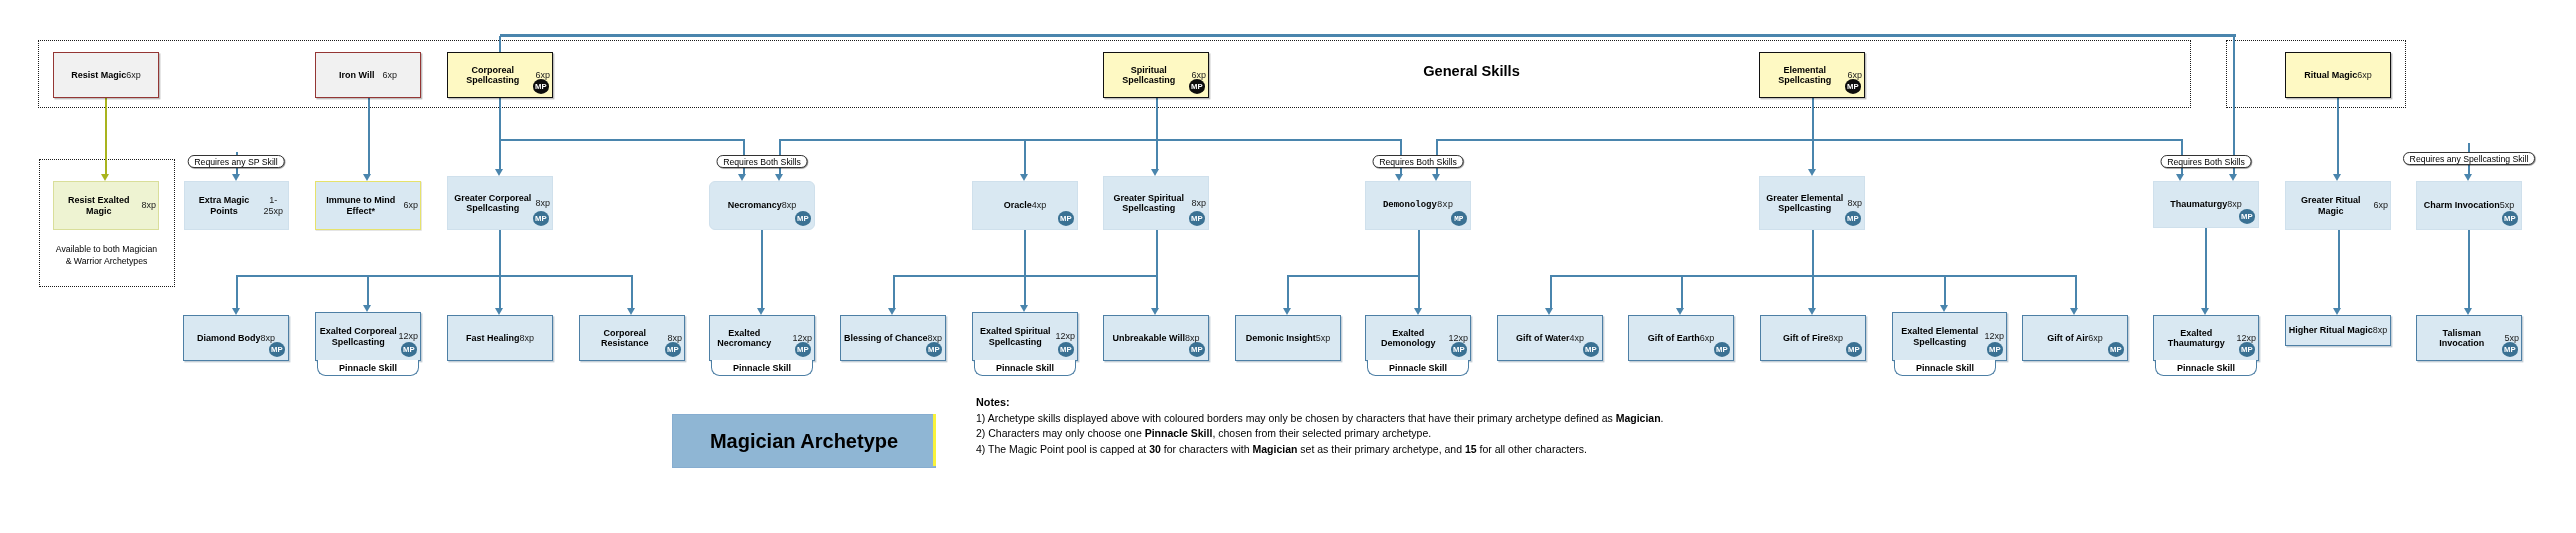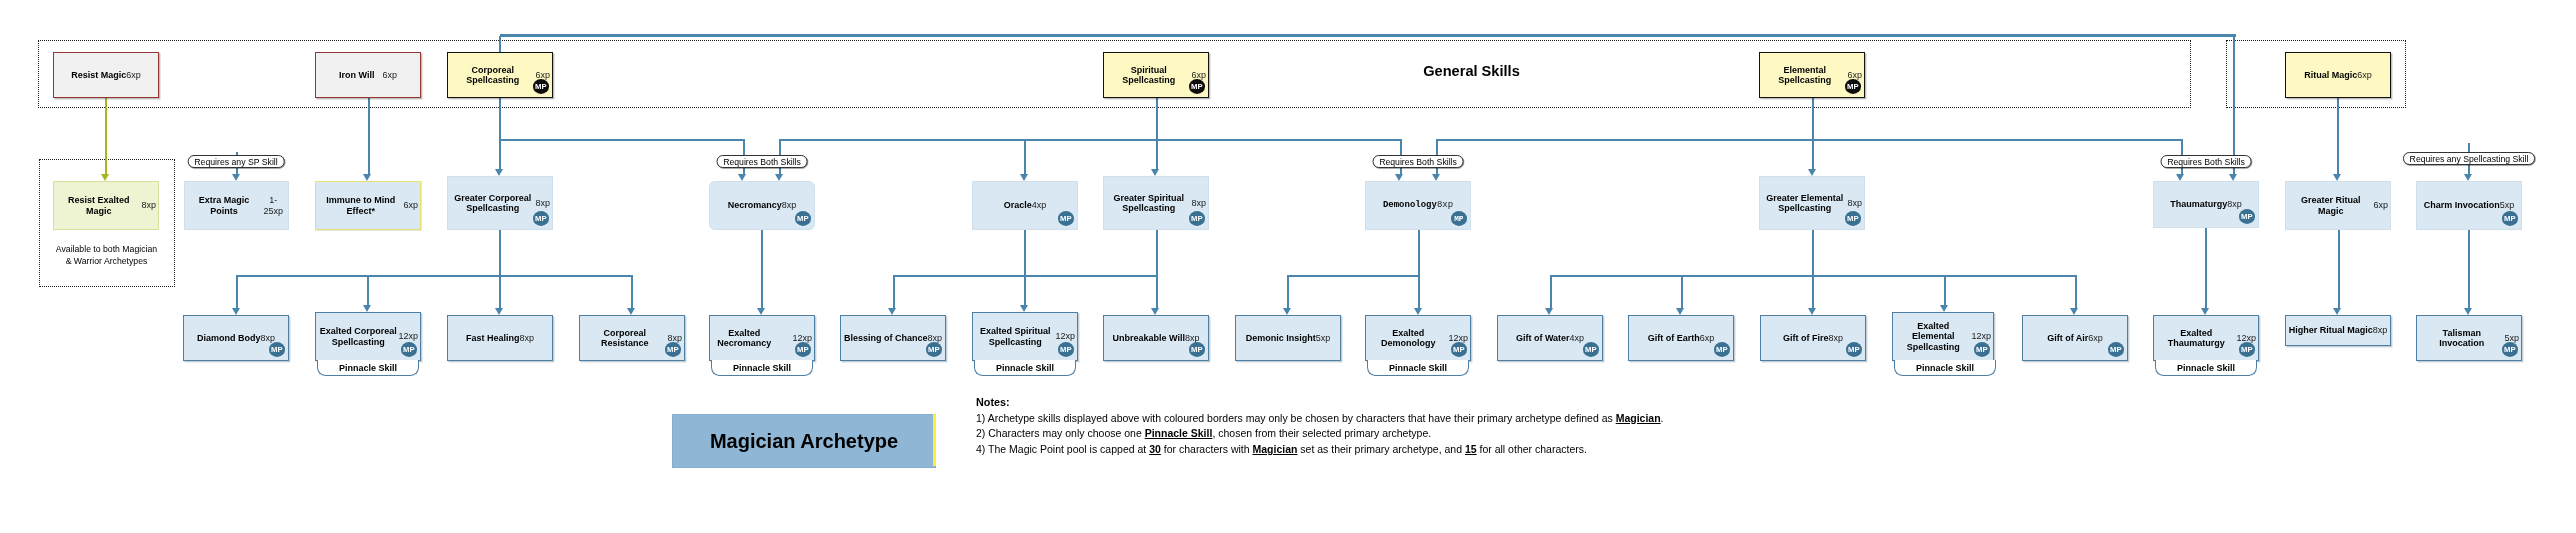--- a/index.html
+++ b/index.html
@@ -37,21 +37,21 @@
         font-size:8.7px;color:#000;white-space:nowrap;box-shadow:0.7px 0.7px 0.7px rgba(0,0,0,0.45);transform:translateX(-50%);}
 
   .avail{position:absolute;font-size:8.7px;color:#000;text-align:center;line-height:12px;}
 
   .banner{position:absolute;background:#8fb6d4;border:0.7px solid #86add0;display:flex;align-items:center;justify-content:center;
           font-size:20px;font-weight:bold;color:#000;}
   .banner-stripe{position:absolute;background:#f8f23a;}
 
   .notes{position:absolute;font-size:10.5px;color:#000;line-height:15.7px;}
   .notes .nh{font-weight:bold;font-size:10.8px;}
-  .notes b{font-weight:bold;text-decoration:underline;}
+  .notes b{font-weight:bold;}
 </style>
 </head>
 <body>
 
 <div id="canvas">
 
   <div class="dashedbox" style="left:38px;top:40px;width:2151px;height:66px;"></div>
   <div class="dashedbox" style="left:2226px;top:40px;width:178px;height:66px;"></div>
   <div class="dashedbox" style="left:39px;top:159px;width:134px;height:126px;"></div>
 
@@ -286,21 +286,21 @@
       <div class="node t3" style="left: 1628px; top: 315px; width: 106px; height: 46px;">
         <div class="t">Gift of Earth</div>
         <div class="x">6xp</div>
         <div class="mp">MP</div>
       </div>
       <div class="node t3" style="left: 1760px; top: 315px; width: 106px; height: 46px;">
         <div class="t">Gift of Fire</div>
         <div class="x">8xp</div>
         <div class="mp">MP</div>
       </div>
-      <div class="node t3" style="left: 1892px; top: 312px; width: 102px; height: 49px;">
+      <div class="node t3" style="left: 1892px; top: 312px; width: 115px; height: 49px;">
         <div class="t">Exalted Elemental Spellcasting</div>
         <div class="x">12xp</div>
         <div class="mp">MP</div>
       </div>
       <div class="ptab" style="left: 1894px; top: 360px; width: 102px; height: 16px;">Pinnacle Skill</div>
       <div class="node t3" style="left: 2022px; top: 315px; width: 106px; height: 46px;">
         <div class="t">Gift of Air</div>
         <div class="x">6xp</div>
         <div class="mp">MP</div>
       </div>

